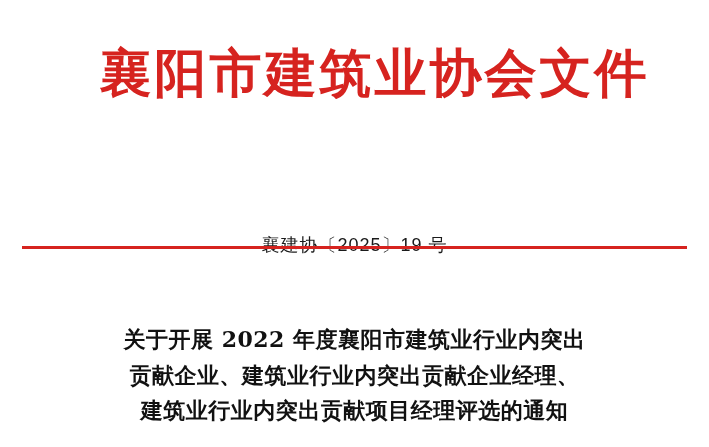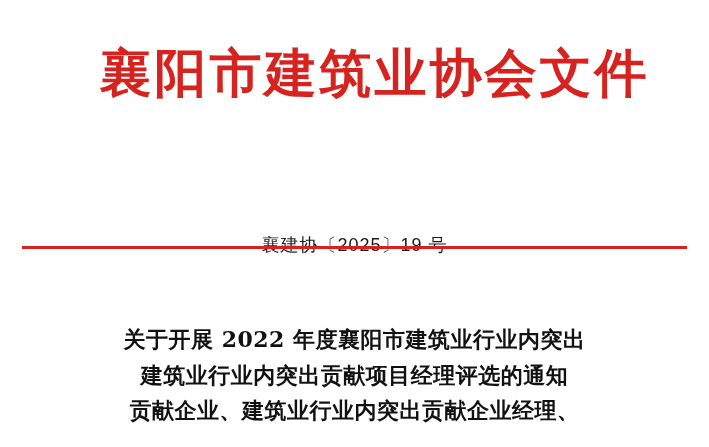--- a/index.html
+++ b/index.html
@@ -84,17 +84,17 @@
 <div class="page">
 
   <div class="doc-title">襄阳市建筑业协会文件</div>
 
   <div class="doc-number">襄建协〔2025〕19 号</div>
 
   <div class="red-rule"></div>
 
   <div class="main-heading">
     <span class="ln">关于开展 2022 年度襄阳市建筑业行业内突出</span>
+    <span class="ln">贡献企业、建筑业行业内突出贡献企业经理、</span>
     <span class="ln">建筑业行业内突出贡献项目经理评选的通知</span>
-    <span class="ln">贡献企业、建筑业行业内突出贡献企业经理、</span>
   </div>
 
 </div>
 
 </body></html>

